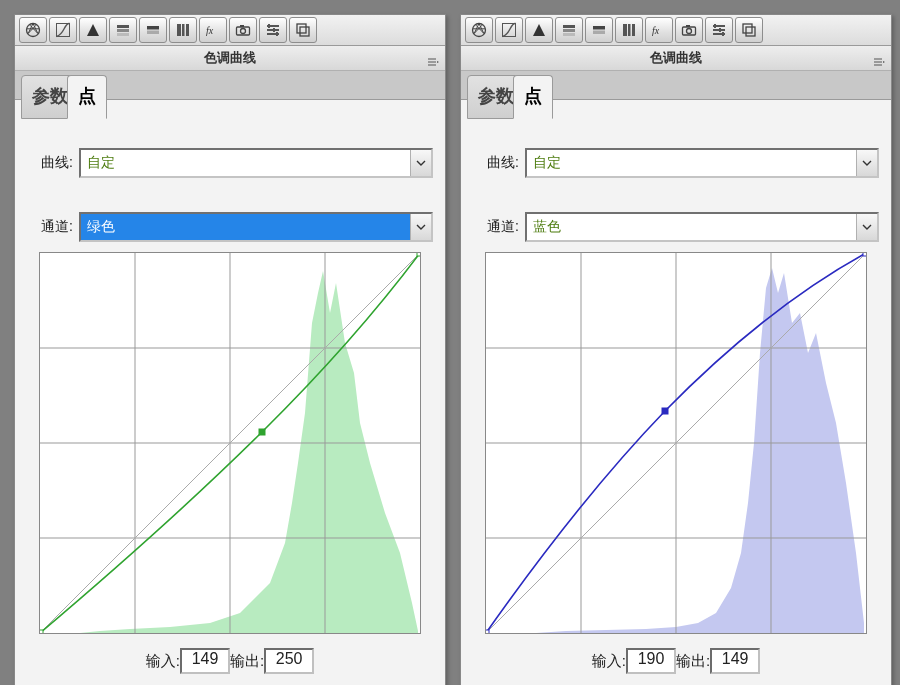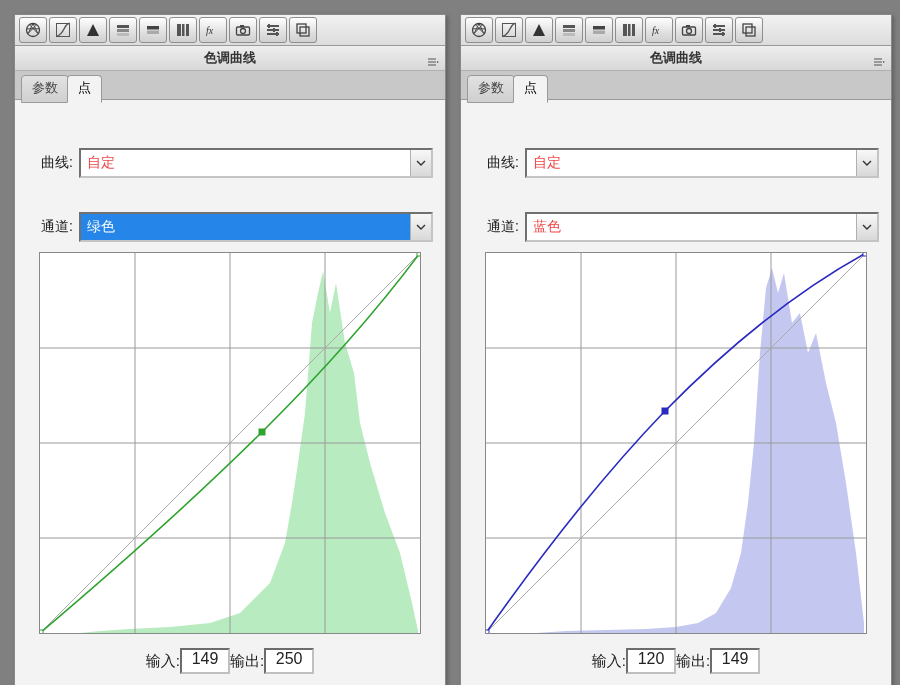--- a/index.html
+++ b/index.html
@@ -12,29 +12,29 @@
 .tbtn{width:26px;height:24px;border:1px solid #8d8d8d;border-radius:3px;background:linear-gradient(#ffffff 0%,#e0e0e0 60%,#d0d0d0 100%);display:flex;align-items:center;justify-content:center;margin-right:2px;cursor:pointer;}
 .tbtn:last-child{margin-right:0;}
 .tbtn svg{width:16px;height:16px;}
 
 
 .titlebar{height:24px;background:linear-gradient(#eeeeee,#d8d8d8);border-bottom:1px solid #b0b0b0;position:relative;text-align:center;line-height:24px;font-size:13px;font-weight:bold;color:#333;}
 .titlebar .menu{position:absolute;right:6px;top:6px;width:12px;height:12px;}
 
 
 .tabs{height:28px;background:#c8c8c8;border-bottom:1px solid #9a9a9a;position:relative;}
-.tab{position:absolute;top:4px;height:26px;border:1px solid #9a9a9a;border-top-left-radius:4px;border-top-right-radius:4px;padding:0 10px;line-height:24px;font-size:13px;cursor:pointer;}
+.tab{position:absolute;top:4px;height:26px;border:1px solid #9a9a9a;border-top-left-radius:4px;border-top-right-radius:4px;padding:8px 10px;line-height:24px;font-size:18px;cursor:pointer;font-weight:bold;}
 .tab.inactive{background:linear-gradient(#e2e2e2,#cfcfcf);color:#444;}
 .tab.active{background:#f3f3f3;border-bottom:1px solid #f3f3f3;color:#000;z-index:2;}
 
 
 .body{background:#f3f3f3;padding:14px 12px 18px 12px;}
 .fieldrow{display:flex;align-items:center;margin-bottom:10px;margin-top:34px;}
 .fieldrow .flabel{width:46px;text-align:right;margin-right:6px;color:#222;font-size:14px;}
-.drop{flex:1;height:26px;border:2px inset #c4c4c4;background:#fff;position:relative;display:flex;align-items:center;padding:0 24px 0 6px;font-size:14px;color:#ef4444;cursor:pointer;}
+.drop{flex:1;height:26px;border:2px inset #c4c4c4;background:#fff;position:relative;display:flex;align-items:center;padding:0 24px 0 6px;font-size:14px;color:#4d7c0f;cursor:pointer;}
 .drop.sel{background:#2585e8;color:#fff;}
 .caret{position:absolute;right:0;top:0;width:20px;height:100%;border-left:1px solid #b0b0b0;background:linear-gradient(#f8f8f8,#d8d8d8);display:flex;align-items:center;justify-content:center;}
 .caret svg{width:10px;height:10px;}
 
 
 .graph{width:380px;height:380px;margin:10px auto 0 auto;position:relative;border:1px solid #888;background:#fff;}
 
 
 .io{display:flex;justify-content:center;align-items:center;margin-top:14px;font-size:15px;}
 .io .numbox{width:46px;height:22px;border:2px inset #c0c0c0;background:#fff;text-align:center;line-height:18px;font-size:16px;}
@@ -298,18 +298,18 @@
         <path d="M 0 380 Q 95 245 179 158 Q 280 55 380 0" fill="none" stroke="#2a2ac0" stroke-width="1.6"></path>
 
         <rect x="-3" y="377" width="6" height="6" fill="#fff" stroke="#2a2ac0"></rect>
         <rect x="377" y="-3" width="6" height="6" fill="#fff" stroke="#2a2ac0"></rect>
 
         <rect x="175.5" y="154.5" width="7" height="7" fill="#2a2ac0"></rect>
       </svg>
     </div>
     <div class="io">
       <span>输入:</span>
-      <div class="numbox">120</div>
+      <div class="numbox">190</div>
       <span>输出:</span>
       <div class="numbox">149</div>
     </div>
   </div>
 </div>
 
 </body></html>

